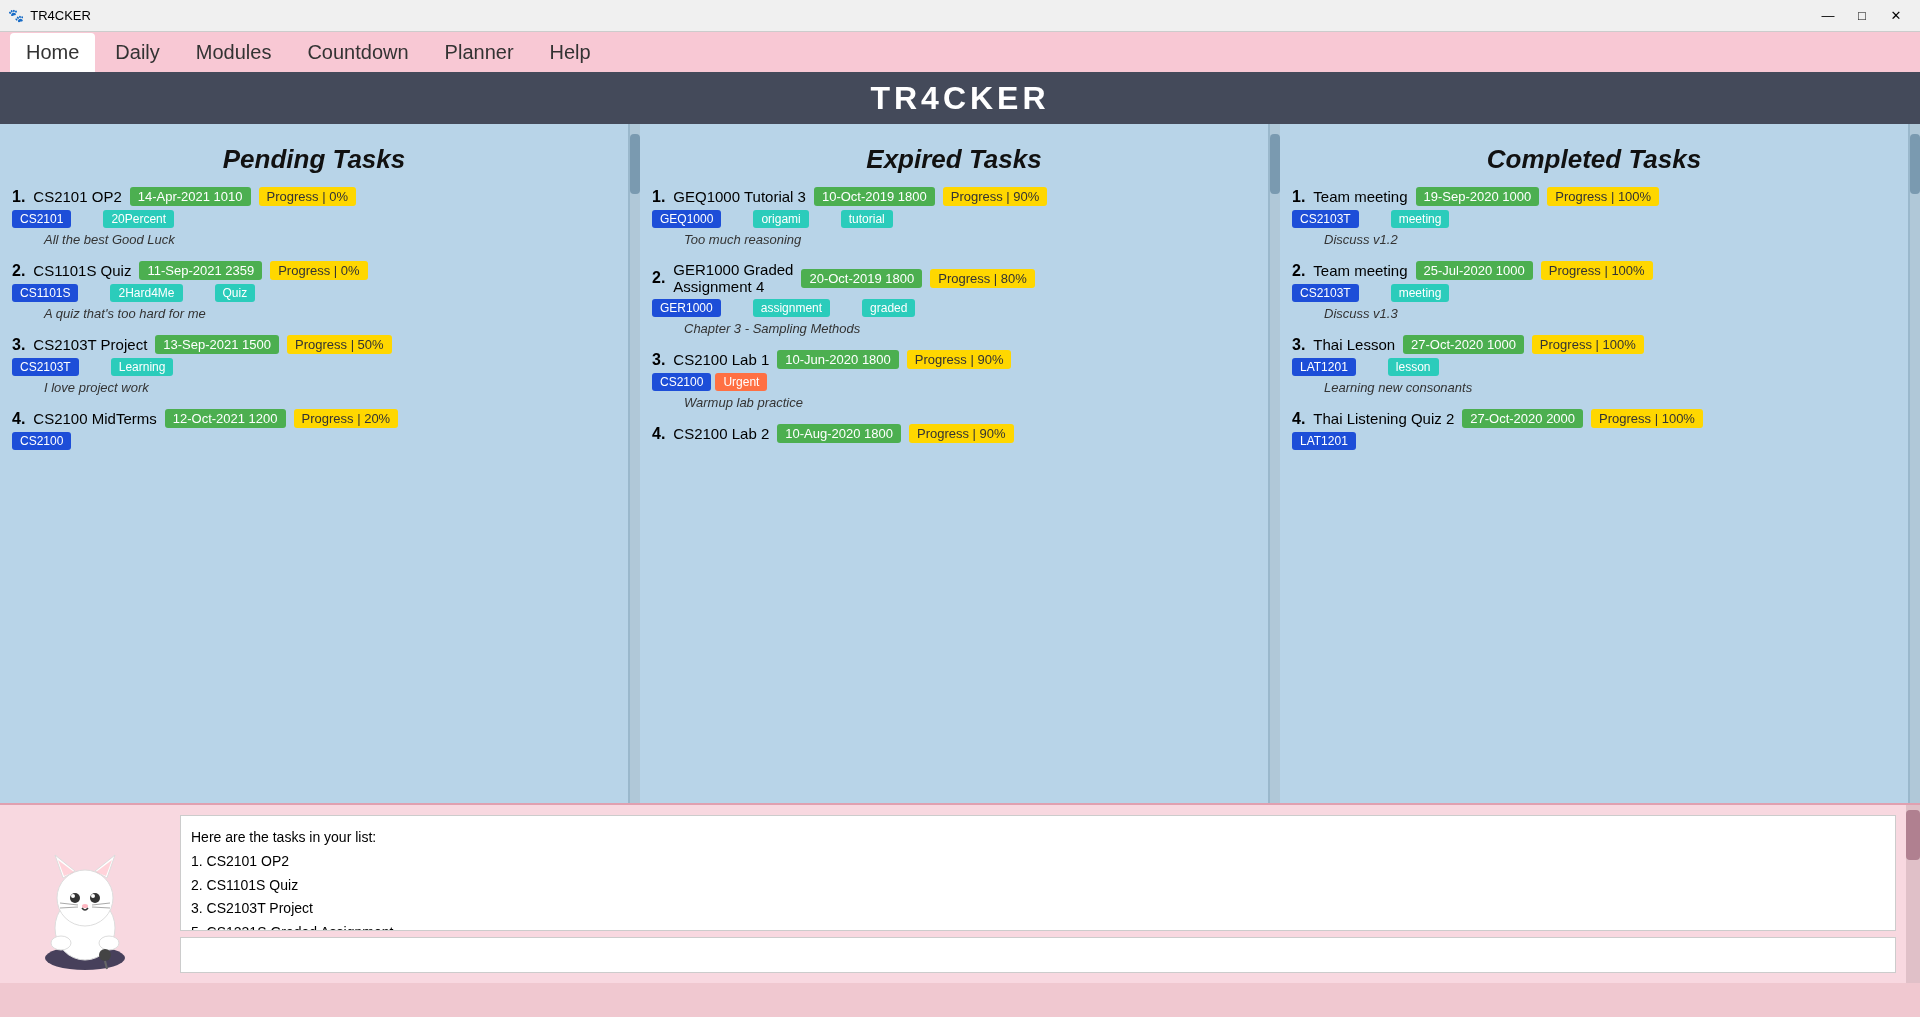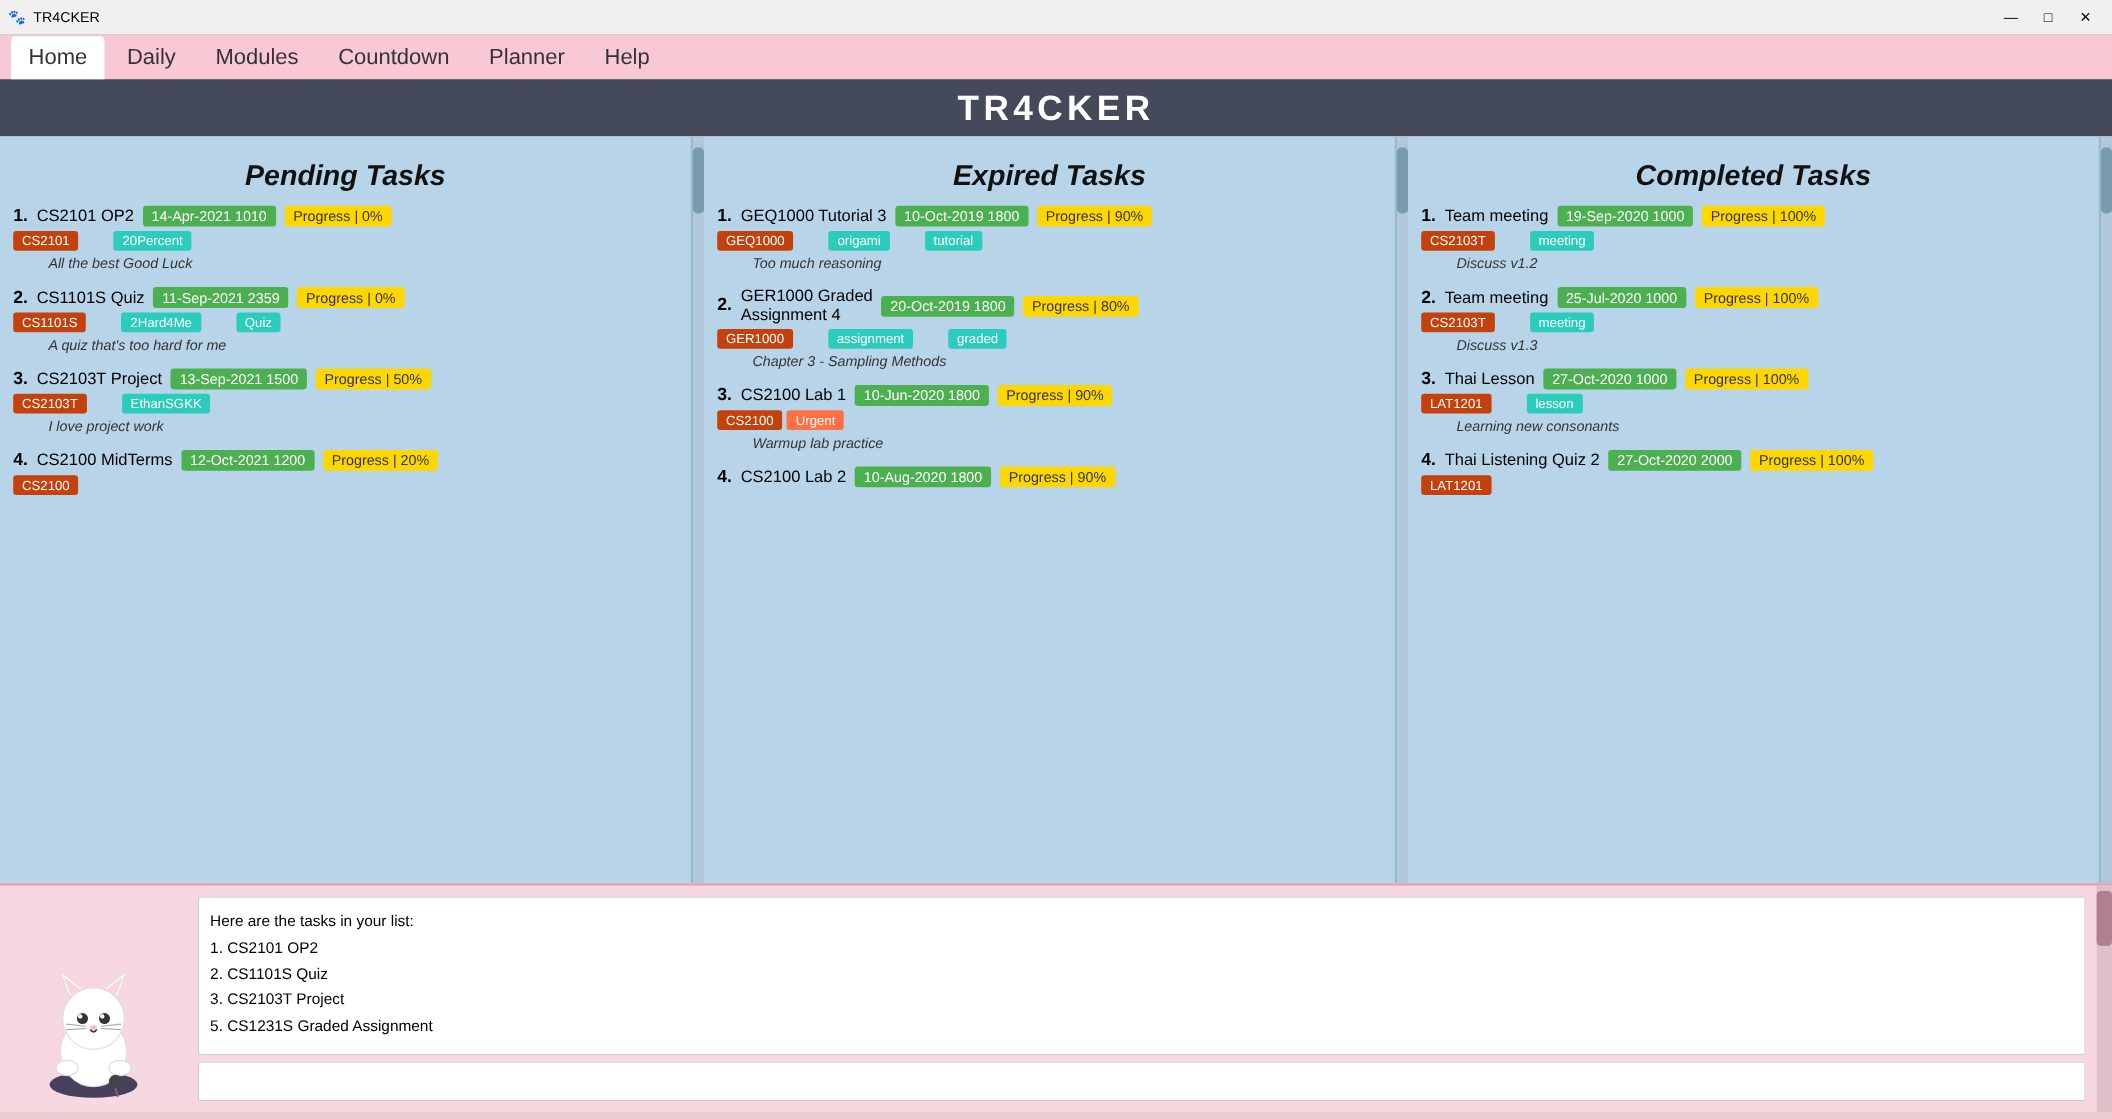--- a/index.html
+++ b/index.html
@@ -111,28 +111,28 @@
       white-space: nowrap;
     }
     .task-tags { display: flex; flex-wrap: wrap; gap: 4px; margin: 4px 0; }
     .tag {
       padding: 2px 8px;
       border-radius: 3px;
       font-size: 12px;
       color: white;
       font-weight: 500;
     }
-    .tag-pink { background: #c2410c; }
+    .tag-pink { background: #1d4ed8; }
     .tag-teal { background: #2bccbb; margin-left: 28px; }
     .tag-coral { background: #ff7043; }
     .task-note { font-size: 13px; color: #333; font-style: italic; margin-top: 2px; margin-left: 32px; }
 
     
     .bottom-section {
-      height: 208px;
+      height: 180px;
       background: #f8d8e0;
       display: flex;
       border-top: 2px solid #e0a0b0;
     }
     .mascot-area {
       width: 170px;
       display: flex;
       align-items: flex-end;
       justify-content: center;
       padding-bottom: 10px;
@@ -250,21 +250,21 @@
 
     <div class="task-item">
       <div class="task-header-row">
         <span class="task-number">3.</span>
         <span class="task-name">CS2103T Project</span>
         <span class="task-date">13-Sep-2021 1500</span>
         <span class="task-progress">Progress | 50%</span>
       </div>
       <div class="task-tags">
         <span class="tag tag-pink">CS2103T</span>
-        <span class="tag tag-teal">EthanSGKK</span>
+        <span class="tag tag-teal">Learning</span>
       </div>
       <div class="task-note">I love project work</div>
     </div>
 
     <div class="task-item">
       <div class="task-header-row">
         <span class="task-number">4.</span>
         <span class="task-name">CS2100 MidTerms</span>
         <span class="task-date">12-Oct-2021 1200</span>
         <span class="task-progress">Progress | 20%</span>

